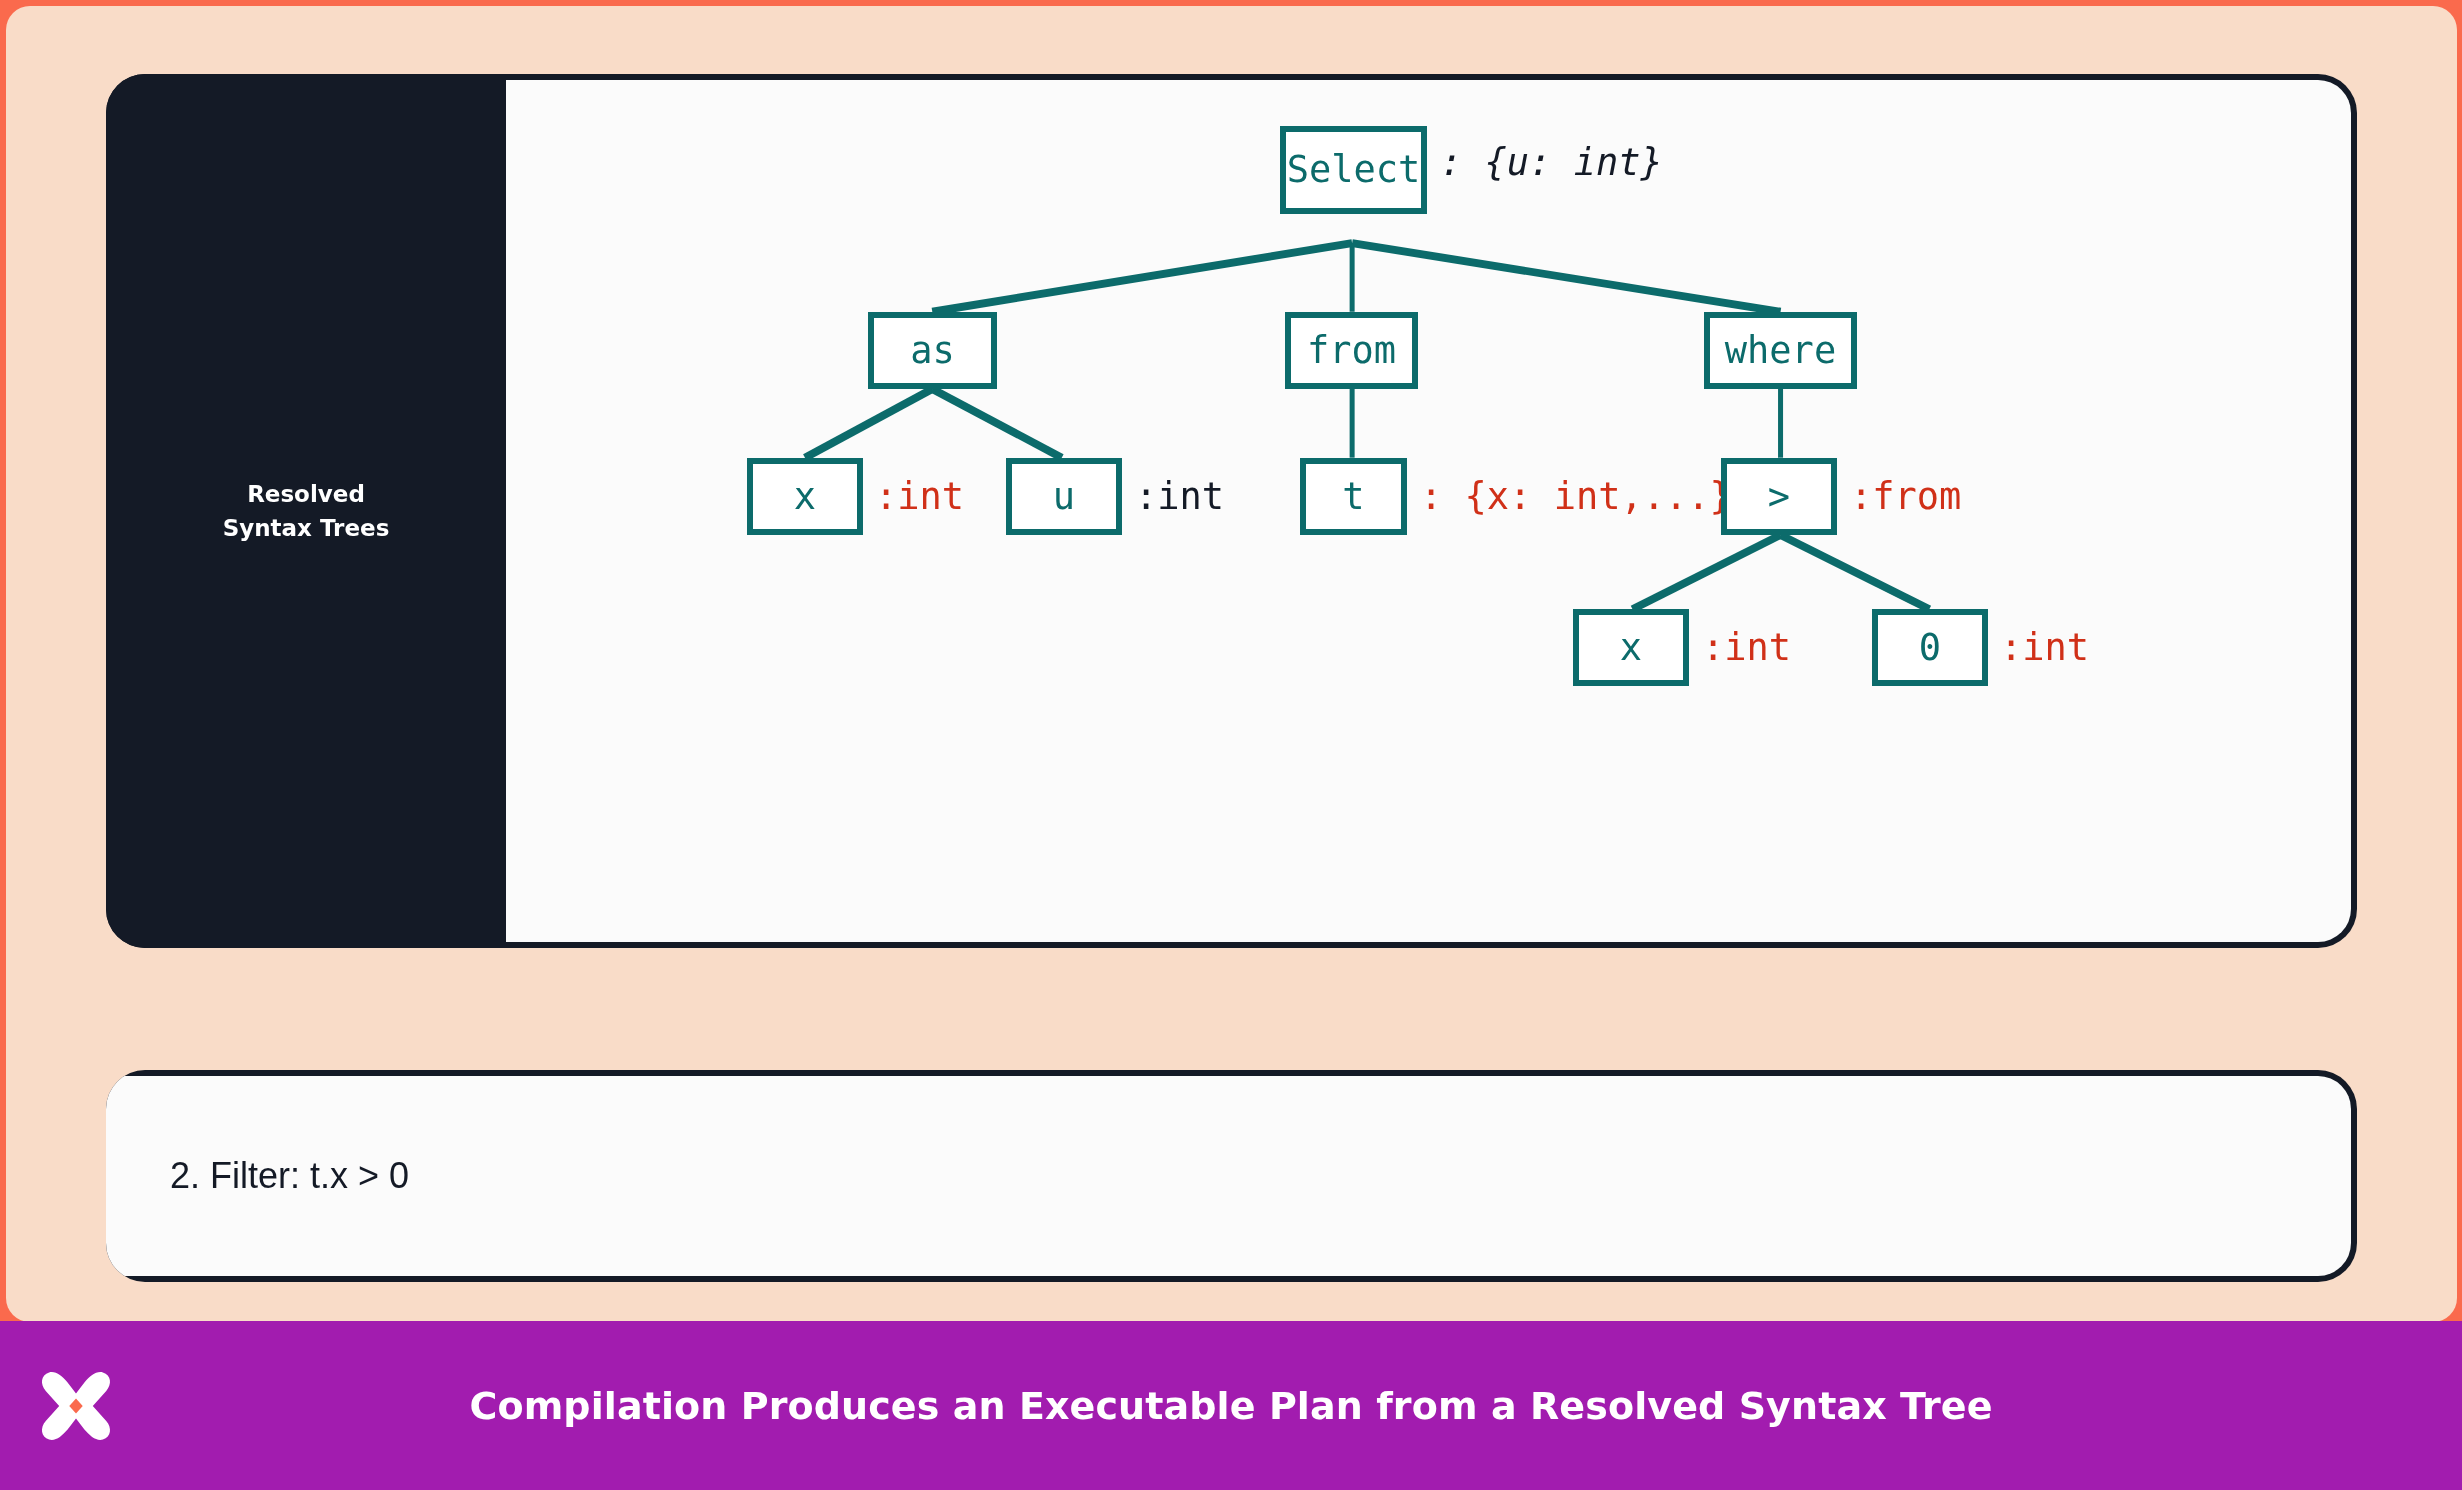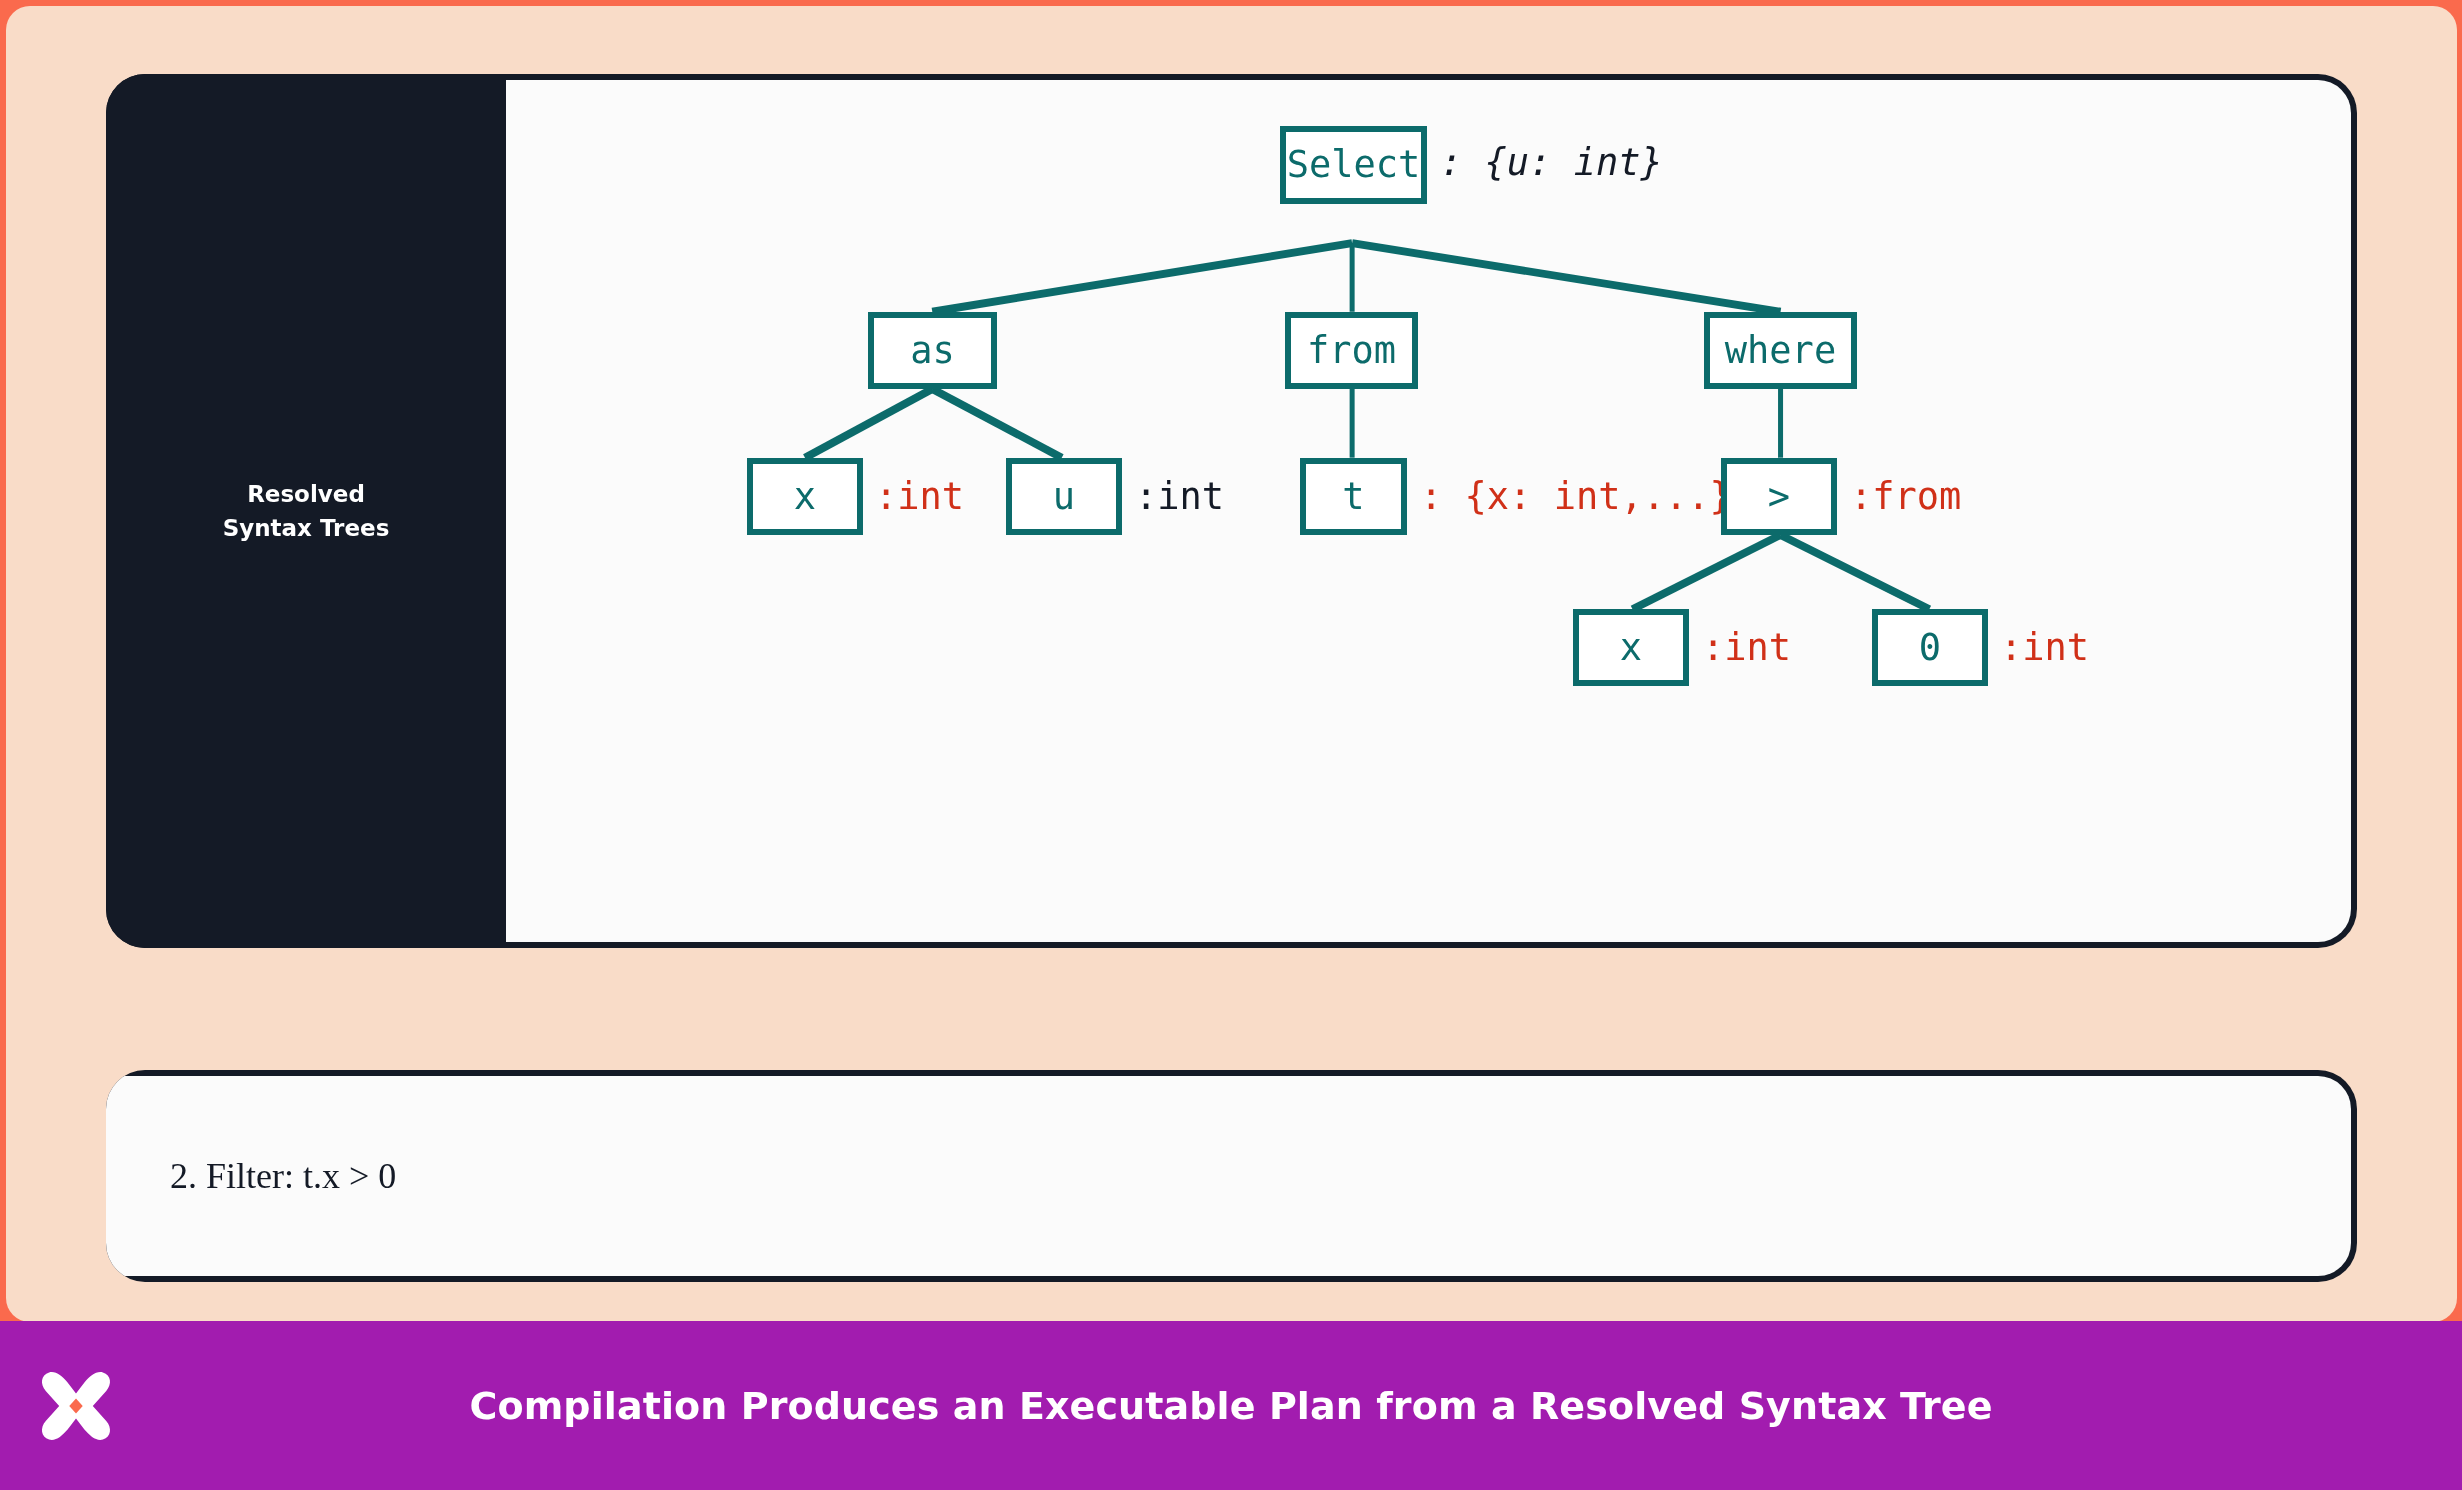--- a/index.html
+++ b/index.html
@@ -149,21 +149,21 @@
   }
   #plan-section .section-body {
     margin-left: 0;
     display: flex;
     align-items: center;
   }
   #plan-list {
     margin: 0;
     padding: 0 0 0 64px;
     list-style: none;
-    font-family: Liberation Serif, serif;
+    font-family: Liberation Sans, sans-serif;
     font-size: 36px;
     line-height: 1.45;
     color: #141A26;
     white-space: pre;
   }
 
   
   #footer {
     position: absolute;
     left: 0;
@@ -223,21 +223,21 @@
 
             <line x1="1183" y1="432" x2="1183" y2="528" stroke-width="7"></line>
 
             <line x1="1782" y1="432" x2="1782" y2="528" stroke-width="7"></line>
 
             <line x1="1782" y1="636" x2="1575" y2="740"></line>
             <line x1="1782" y1="636" x2="1990" y2="740"></line>
           </g>
         </svg>
 
-        <div class="node" style="left:774px; top:46px; width:147px; height:78px;">
+        <div class="node" style="left:774px; top:46px; width:147px; height:88px;">
           <span>Select</span>
         </div>
         <div class="node-type type-dark" style="left:934px; top:64px;font-style:italic;">: {u: int}</div>
 
         <div class="node" style="left:362px; top:232px; width:129px; height:77px;">
           <span>as</span>
         </div>
 
         <div class="node" style="left:779px; top:232px; width:133px; height:77px;">
           <span>from</span>

